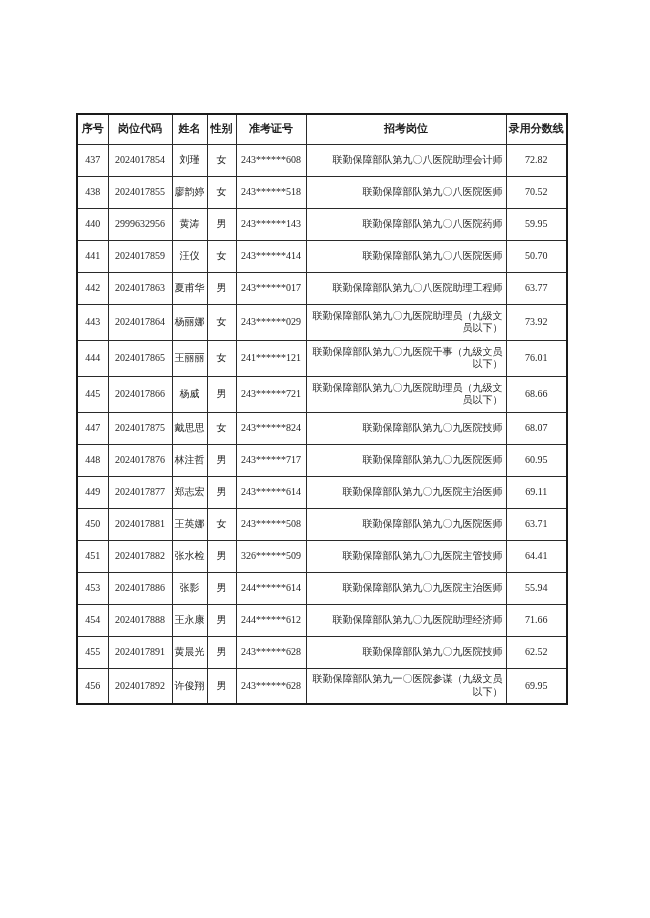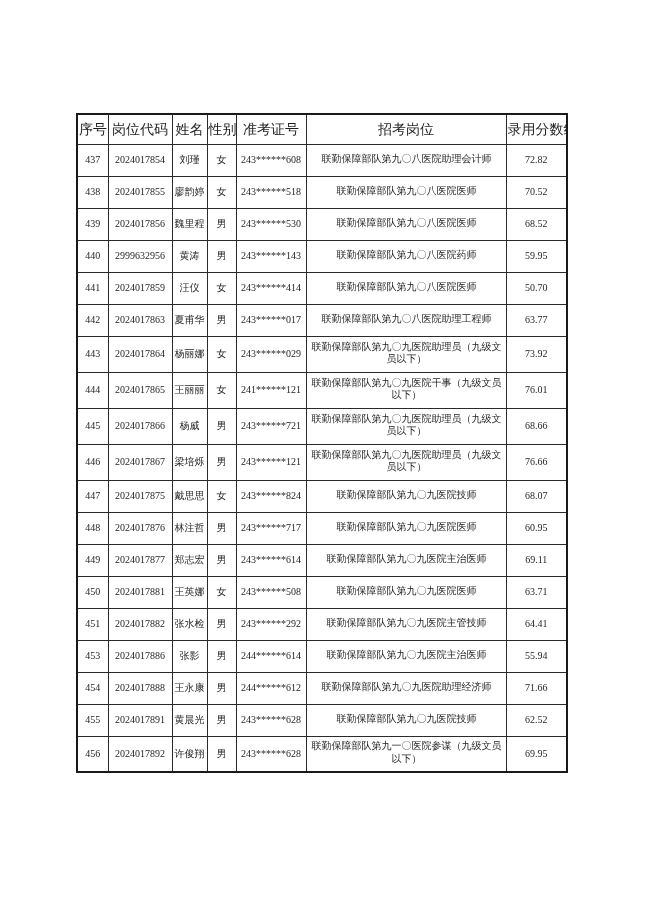--- a/index.html
+++ b/index.html
@@ -29,27 +29,26 @@
     text-align: center;
     vertical-align: middle;
     padding: 1px 1px;
     overflow: hidden;
     white-space: nowrap;
     line-height: 1.25;
   }
   .score-table thead tr { height: 30px; }
   .score-table tbody tr { height: 32px; }
   .score-table tbody tr.tall { height: 36px; padding-left: 24px; }
-  .score-table th { font-weight: normal; font-size: 14px; }
+  .score-table th { font-weight: bold; font-size: 11px; }
   .score-table td.col-position {
-    text-align: center;
+    text-align: right;
     padding-left: 4px;
     padding-right: 3px;
     white-space: normal;
-    font-family: Liberation Mono, monospace;
   }
   col.col-index    { width: 31px; }
   col.col-code     { width: 64px; }
   col.col-name     { width: 35px; }
   col.col-gender   { width: 29px; }
   col.col-ticket   { width: 70px; }
   col.col-position { width: 200px; }
   col.col-score    { width: 61px; }
 </style>
 </head>
@@ -90,29 +89,20 @@
         <tr>
           <td class="col-index">438</td>
           <td class="col-code">2024017855</td>
           <td class="col-name">廖韵婷</td>
           <td class="col-gender">女</td>
           <td class="col-ticket">243******518</td>
           <td class="col-position">联勤保障部队第九〇八医院医师</td>
           <td class="col-score">70.52</td>
         </tr>
         <tr>
-          <td class="col-index">439</td>
-          <td class="col-code">2024017856</td>
-          <td class="col-name">魏里程</td>
-          <td class="col-gender">男</td>
-          <td class="col-ticket">243******530</td>
-          <td class="col-position">联勤保障部队第九〇八医院医师</td>
-          <td class="col-score">68.52</td>
-        </tr>
-        <tr>
           <td class="col-index">440</td>
           <td class="col-code">2999632956</td>
           <td class="col-name">黄涛</td>
           <td class="col-gender">男</td>
           <td class="col-ticket">243******143</td>
           <td class="col-position">联勤保障部队第九〇八医院药师</td>
           <td class="col-score">59.95</td>
         </tr>
         <tr>
           <td class="col-index">441</td>
@@ -152,29 +142,20 @@
         </tr>
         <tr class="tall">
           <td class="col-index">445</td>
           <td class="col-code">2024017866</td>
           <td class="col-name">杨威</td>
           <td class="col-gender">男</td>
           <td class="col-ticket">243******721</td>
           <td class="col-position">联勤保障部队第九〇九医院助理员（九级文员以下）</td>
           <td class="col-score">68.66</td>
         </tr>
-        <tr class="tall">
-          <td class="col-index">446</td>
-          <td class="col-code">2024017867</td>
-          <td class="col-name">梁培烁</td>
-          <td class="col-gender">男</td>
-          <td class="col-ticket">243******121</td>
-          <td class="col-position">联勤保障部队第九〇九医院助理员（九级文员以下）</td>
-          <td class="col-score">76.66</td>
-        </tr>
         <tr>
           <td class="col-index">447</td>
           <td class="col-code">2024017875</td>
           <td class="col-name">戴思思</td>
           <td class="col-gender">女</td>
           <td class="col-ticket">243******824</td>
           <td class="col-position">联勤保障部队第九〇九医院技师</td>
           <td class="col-score">68.07</td>
         </tr>
         <tr>
@@ -202,21 +183,21 @@
           <td class="col-gender">女</td>
           <td class="col-ticket">243******508</td>
           <td class="col-position">联勤保障部队第九〇九医院医师</td>
           <td class="col-score">63.71</td>
         </tr>
         <tr>
           <td class="col-index">451</td>
           <td class="col-code">2024017882</td>
           <td class="col-name">张水检</td>
           <td class="col-gender">男</td>
-          <td class="col-ticket">243******292</td>
+          <td class="col-ticket">326******509</td>
           <td class="col-position">联勤保障部队第九〇九医院主管技师</td>
           <td class="col-score">64.41</td>
         </tr>
         <tr>
           <td class="col-index">453</td>
           <td class="col-code">2024017886</td>
           <td class="col-name">张影</td>
           <td class="col-gender">男</td>
           <td class="col-ticket">244******614</td>
           <td class="col-position">联勤保障部队第九〇九医院主治医师</td>

